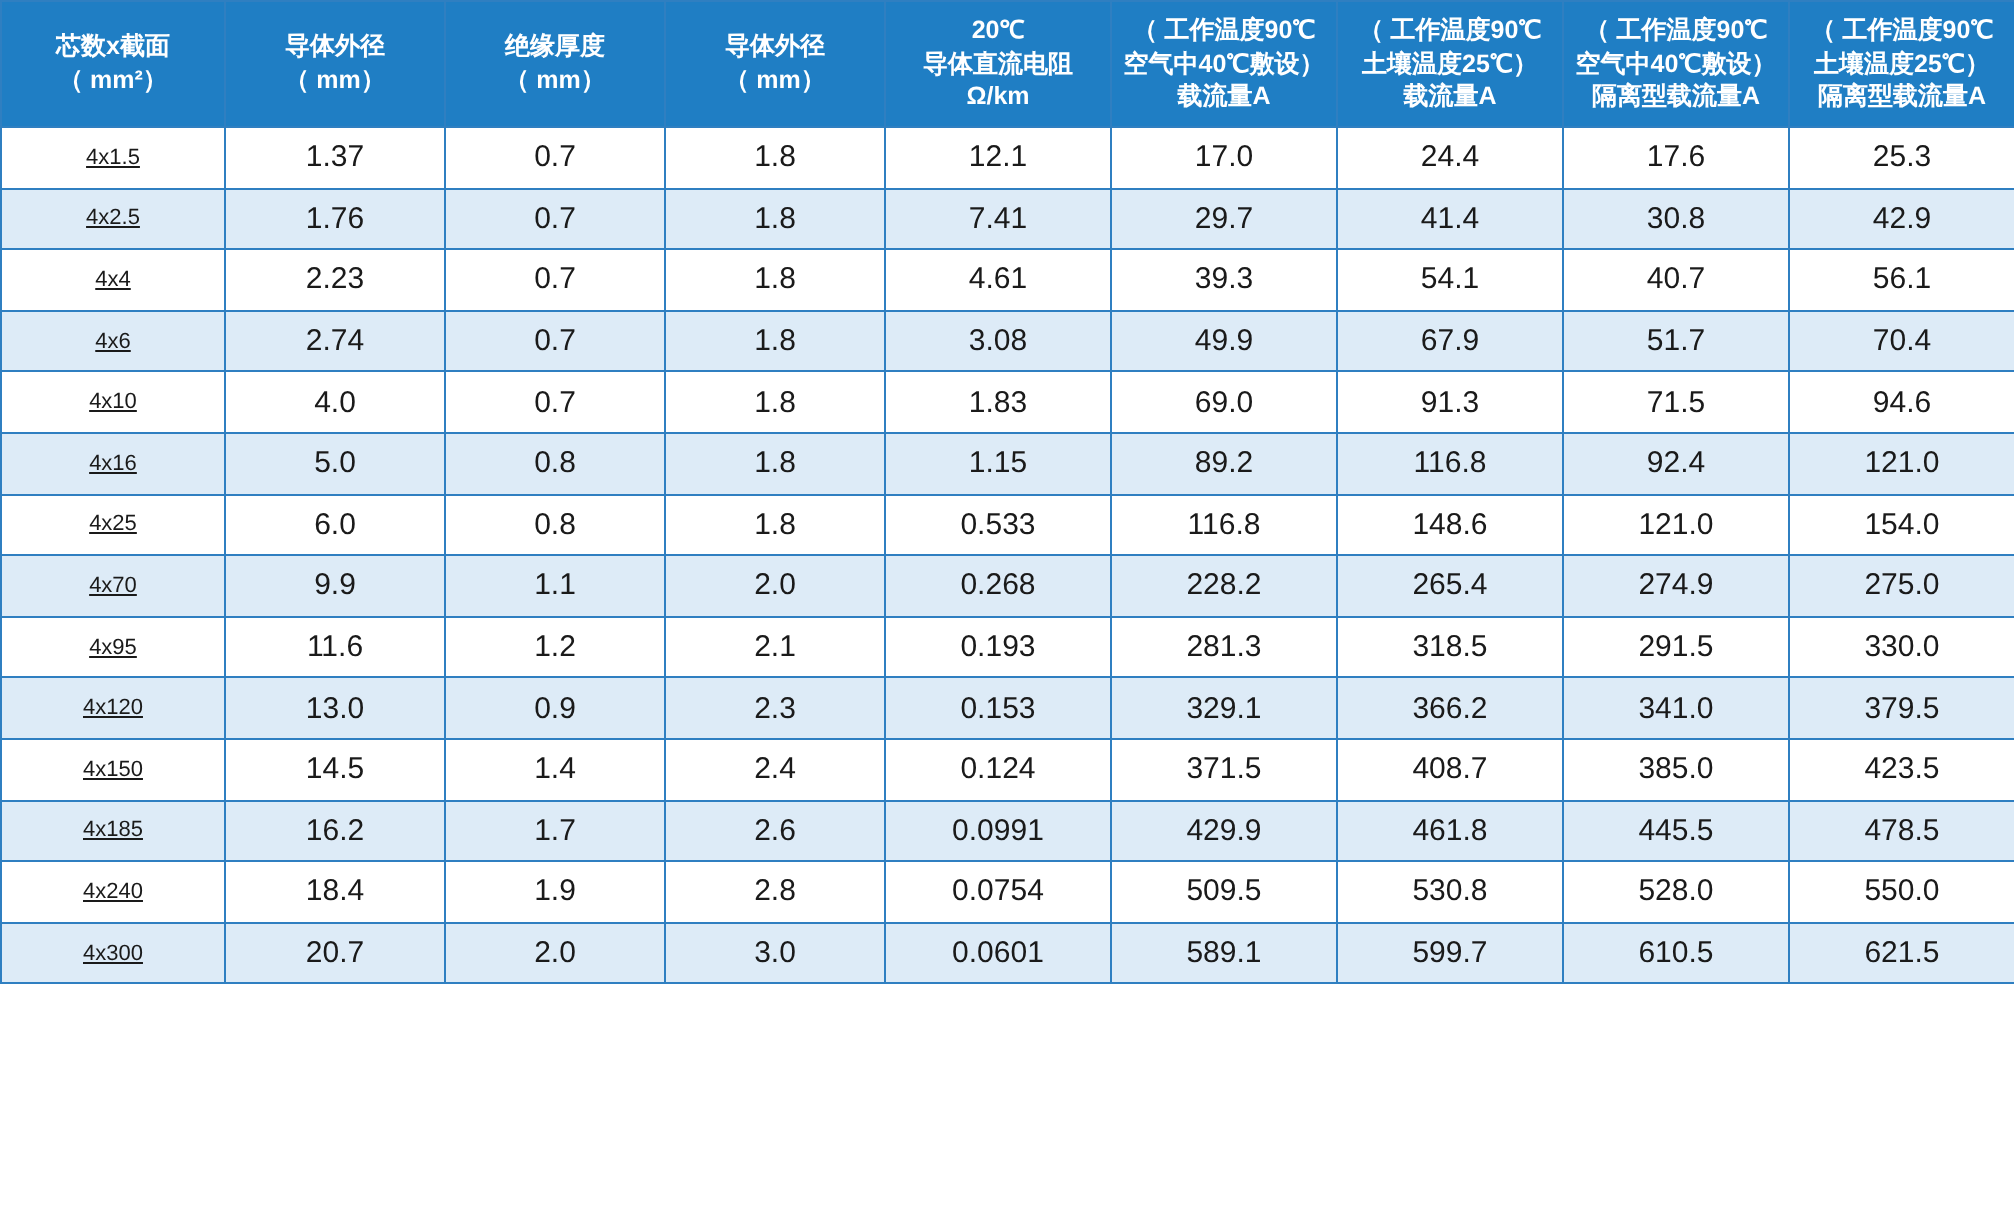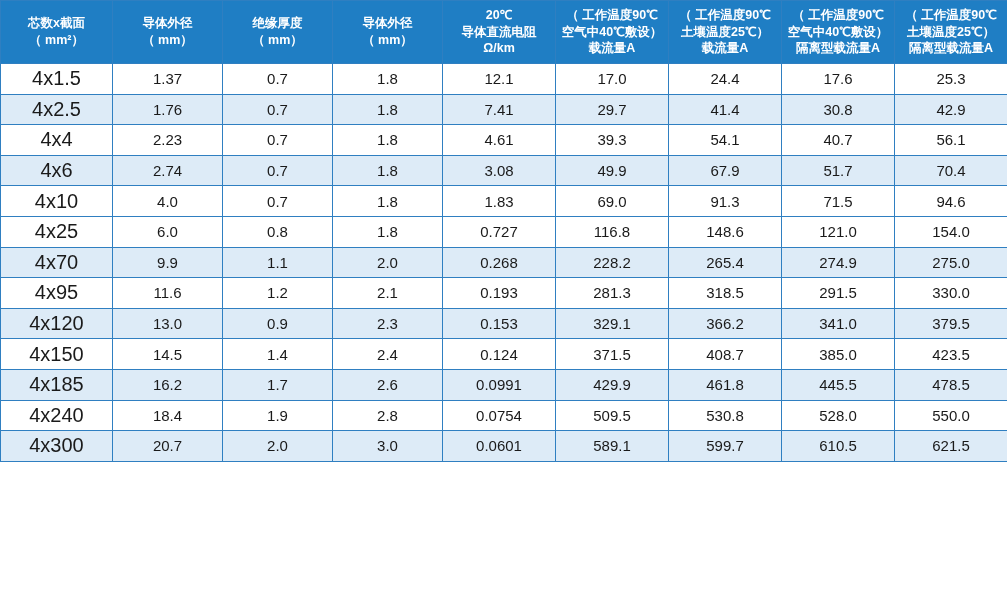--- a/index.html
+++ b/index.html
@@ -46,21 +46,21 @@
   thead th .hline { display: block; white-space: nowrap; }
   tbody td {
     font-size: 15px;
     height: 29.6px;
     color: #1a1a1a;
     background: #ffffff;
   }
   tbody tr.alt td {
     background: #ddebf7;
   }
-  tbody td.col0 { font-size: 20px; }
+  tbody td.col0 { font-size: 11px; text-decoration: underline; }
   col.c0 { width: 112px; }
   col.c1 { width: 110px; }
   col.c2 { width: 110px; }
   col.c3 { width: 110px; }
   col.c4 { width: 113px; }
   col.c5 { width: 113px; }
   col.c6 { width: 113px; }
   col.c7 { width: 113px; }
   col.c8 { width: 113px; }
 </style>
@@ -174,26 +174,37 @@
           <td class="col0">4x10</td>
           <td class="col1">4.0</td>
           <td class="col2">0.7</td>
           <td class="col3">1.8</td>
           <td class="col4">1.83</td>
           <td class="col5">69.0</td>
           <td class="col6">91.3</td>
           <td class="col7">71.5</td>
           <td class="col8">94.6</td>
         </tr>
+        <tr class="alt">
+          <td class="col0">4x16</td>
+          <td class="col1">5.0</td>
+          <td class="col2">0.8</td>
+          <td class="col3">1.8</td>
+          <td class="col4">1.15</td>
+          <td class="col5">89.2</td>
+          <td class="col6">116.8</td>
+          <td class="col7">92.4</td>
+          <td class="col8">121.0</td>
+        </tr>
         <tr>
           <td class="col0">4x25</td>
           <td class="col1">6.0</td>
           <td class="col2">0.8</td>
           <td class="col3">1.8</td>
-          <td class="col4">0.727</td>
+          <td class="col4">0.533</td>
           <td class="col5">116.8</td>
           <td class="col6">148.6</td>
           <td class="col7">121.0</td>
           <td class="col8">154.0</td>
         </tr>
         <tr class="alt">
           <td class="col0">4x70</td>
           <td class="col1">9.9</td>
           <td class="col2">1.1</td>
           <td class="col3">2.0</td>

